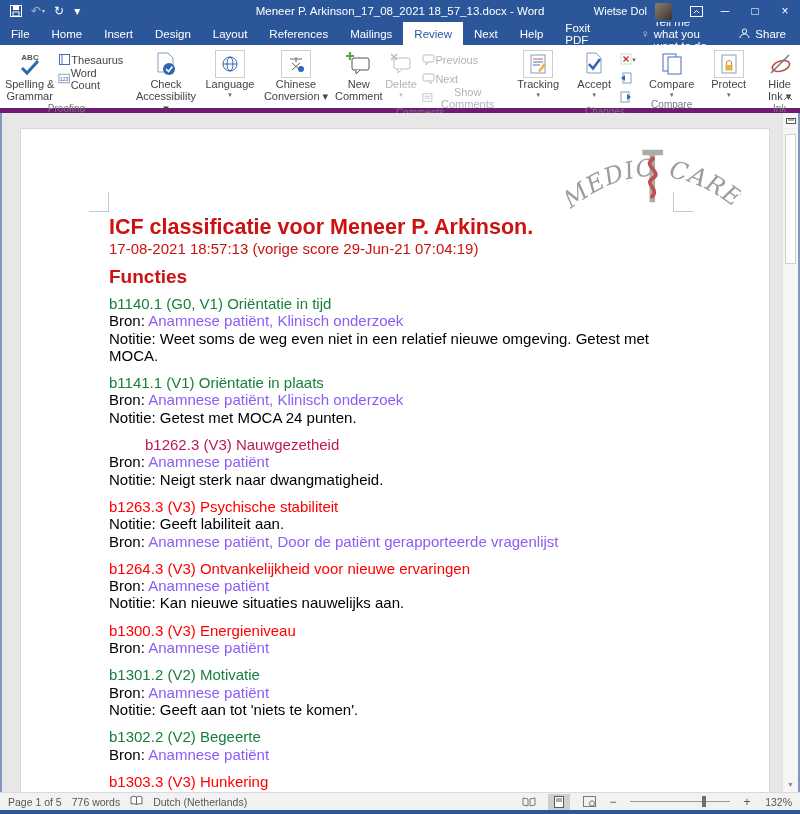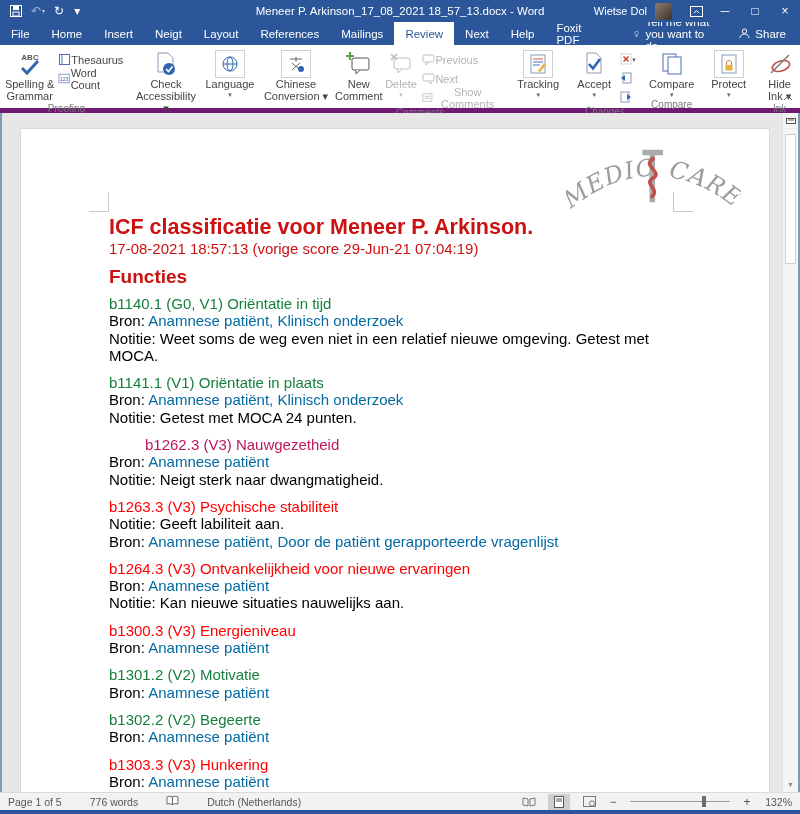--- a/index.html
+++ b/index.html
@@ -54,31 +54,31 @@
     padding:86px 100px 0 88px; }
   .logo { position:absolute; top:8px; right:28px; width:175px; height:82px; }
   .crop { position:absolute; width:20px; height:20px; }
   .crop.left { left:68px; top:63px; border-right:1px solid #C9C9C9; border-bottom:1px solid #C9C9C9; }
   .crop.right { left:652px; top:63px; border-left:1px solid #C9C9C9; border-bottom:1px solid #C9C9C9; }
   .doc-title { font-size:21.5px; font-weight:bold; color:#CC1111; line-height:25px; }
   .doc-subtitle { font-size:15px; color:#CC1111; line-height:17px; }
   .doc-section { font-size:19px; font-weight:bold; color:#CC1111; line-height:21px; margin:9px 0 8px 0; }
   .entry { margin-bottom:10px; font-size:15px; line-height:17.3px; color:#000; }
   .entry .code { font-weight:normal; }
-  .entry .blue { color:#0369a1;margin-top:12px; }
+  .entry .blue { color:#8b5cf6;margin-top:12px; }
 
   
   .vscroll { position:absolute; right:2px; top:0; bottom:0; width:16px; background:#F5F5F5; border-left:1px solid #E3E3E3; z-index:6; }
   .ruler-btn { height:16px; display:flex; align-items:center; justify-content:center; border-bottom:1px solid #EDEDED; }
   .vthumb { position:absolute; left:2px; right:2px; top:21px; height:130px; background:#FDFDFD; border:1px solid #CFCFCF; }
   .sb-down { position:absolute; bottom:1px; left:0; right:0; height:14px; display:flex; align-items:center; justify-content:center; font-size:7px; color:#8A8A8A; }
 
   
   .statusbar { height:18px; background:#F2F2F2; border-top:1px solid #DADADA; display:flex; align-items:center; font-size:10.5px; color:#565656; padding:0 8px; }
-  .sleft { display:flex; align-items:center; gap:28px; }
+  .sleft { display:flex; align-items:center; gap:10px; }
   .sright { margin-left:auto; display:flex; align-items:center; gap:8px; }
   .viewbtn { width:22px; height:16px; display:flex; align-items:center; justify-content:center; }
   .viewbtn.sel { background:#CFCFCF; }
   .ztrack { width:100px; height:1px; background:#9A9A9A; position:relative; margin:0 4px; }
   .zthumb { position:absolute; left:72%; top:-5px; width:4px; height:11px; background:#6E6E6E; }
   .zbtn { font-size:12px; color:#565656; width:10px; text-align:center; }
   .zoompct { width:32px; text-align:right; }
   .bottombar { height:4px; background:#2B579A; }
 </style>
 </head>
@@ -123,21 +123,21 @@
         <div class="tab">
           <span>File</span>
         </div>
         <div class="tab">
           <span>Home</span>
         </div>
         <div class="tab">
           <span>Insert</span>
         </div>
         <div class="tab">
-          <span>Neigt</span>
+          <span>Design</span>
         </div>
         <div class="tab">
           <span>Layout</span>
         </div>
         <div class="tab">
           <span>References</span>
         </div>
         <div class="tab">
           <span>Mailings</span>
         </div>
@@ -495,20 +495,21 @@
           <div><span>Notitie: </span><span>Kan nieuwe situaties nauwelijks aan.</span></div>
         </div>
           <div class="entry">
           <div class="code" style="color: rgb(255, 0, 0);">b1300.3 (V3) Energieniveau</div>
           <div><span>Bron: </span><span class="blue">Anamnese patiënt</span></div>
 
         </div>
           <div class="entry">
           <div class="code" style="color: rgb(23, 128, 61);">b1301.2 (V2) Motivatie</div>
           <div><span>Bron: </span><span class="blue">Anamnese patiënt</span></div>
+          <div><span>Notitie: </span><span>Geeft aan tot 'niets te komen'.</span></div>
         </div>
           <div class="entry">
           <div class="code" style="color: rgb(23, 128, 61);">b1302.2 (V2) Begeerte</div>
           <div><span>Bron: </span><span class="blue">Anamnese patiënt</span></div>
 
         </div>
           <div class="entry">
           <div class="code" style="color: rgb(255, 0, 0);">b1303.3 (V3) Hunkering</div>
           <div><span>Bron: </span><span class="blue">Anamnese patiënt</span></div>
 

